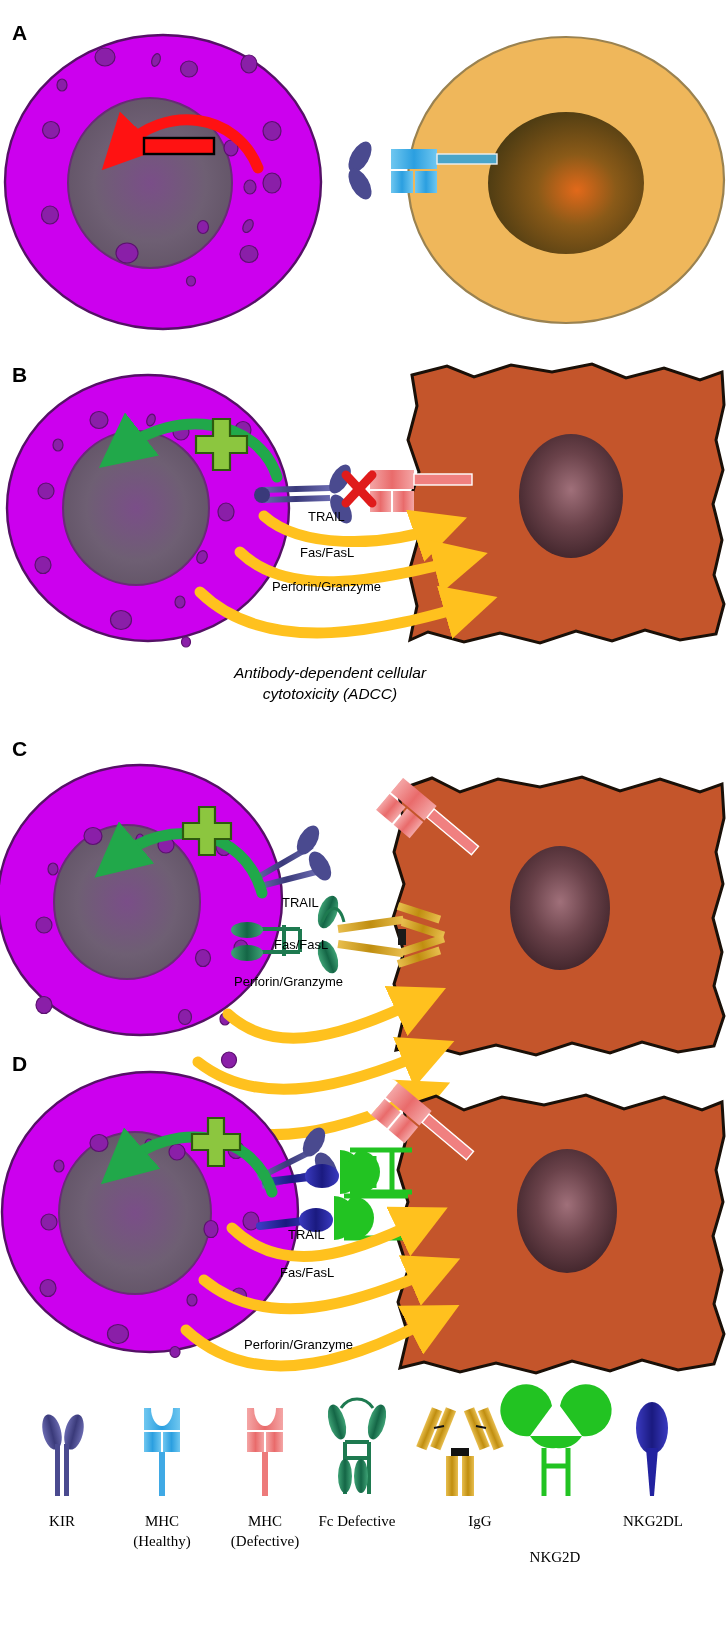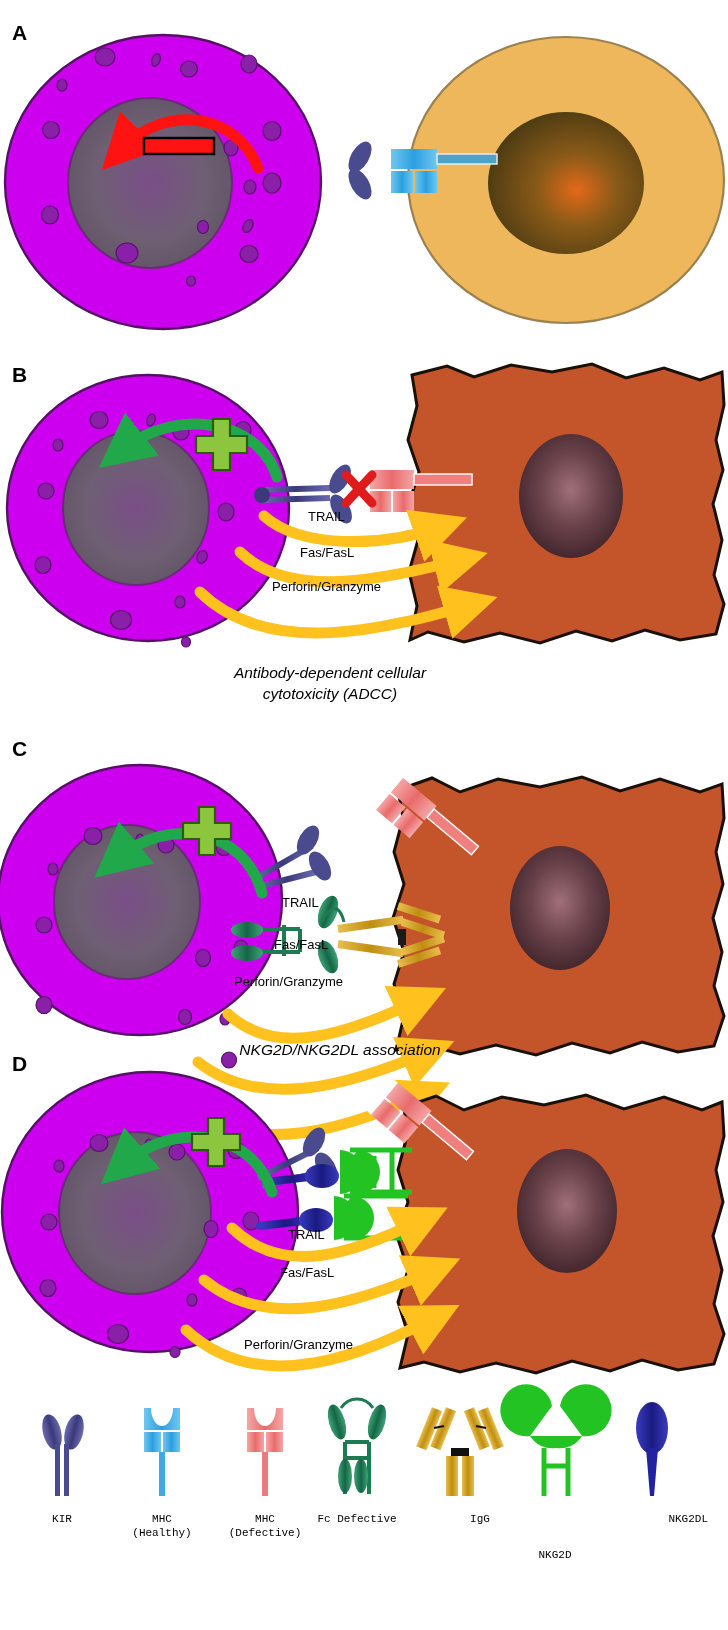--- a/index.html
+++ b/index.html
@@ -38,22 +38,22 @@
   .flow-label {
     position: absolute;
     font-family: "Liberation Sans", sans-serif;
     font-size: 13px;
     color: #000000;
     white-space: nowrap;
     line-height: 1;
   }
   .legend-label {
     position: absolute;
-    font-family: Liberation Mono, monospace;
-    font-size: 11px;
+    font-family: Liberation Serif, serif;
+    font-size: 15px;
     color: #000000;
     text-align: center;
     line-height: 1.3;
     white-space: pre-line;
   }
   svg.layer {
     position: absolute;
     left: 0;
     top: 0;
     width: 728px;
@@ -479,21 +479,20 @@
     </g>
   </svg>
 
   <div class="panel-letter" style="left:12px; top:22px;">A</div>
   <div class="panel-letter" style="left:12px; top:364px;">B</div>
   <div class="panel-letter" style="left:12px; top:738px;">C</div>
   <div class="panel-letter" style="left:12px; top:1053px;">D</div>
 
   <div class="panel-title" style="left:180px; top:663px; width:300px;">Antibody-dependent cellular
 cytotoxicity (ADCC)</div>
-  <div class="panel-title" style="left:180px; top:1040px; width:320px;">NKG2D/NKG2DL association</div>
 
   <div class="flow-label" style="left:308px; top:510px;">TRAIL</div>
   <div class="flow-label" style="left:300px; top:546px;">Fas/FasL</div>
   <div class="flow-label" style="left:272px; top:580px;">Perforin/Granzyme</div>
 
   <div class="flow-label" style="left:282px; top:896px;">TRAIL</div>
   <div class="flow-label" style="left:274px; top:938px;">Fas/FasL</div>
   <div class="flow-label" style="left:234px; top:975px;">Perforin/Granzyme</div>
 
   <div class="flow-label" style="left:288px; top:1228px;">TRAIL</div>
@@ -501,15 +500,15 @@
   <div class="flow-label" style="left:244px; top:1338px;">Perforin/Granzyme</div>
 
   <div class="legend-label" style="left:12px; top:1512px; width:100px;">KIR</div>
   <div class="legend-label" style="left:112px; top:1512px; width:100px;">MHC
 (Healthy)</div>
   <div class="legend-label" style="left:215px; top:1512px; width:100px;">MHC
 (Defective)</div>
   <div class="legend-label" style="left:297px; top:1512px; width:120px;">Fc Defective</div>
   <div class="legend-label" style="left:435px; top:1512px; width:90px;">IgG</div>
   <div class="legend-label" style="left:500px; top:1512px; width:110px;margin-top:36px;">NKG2D</div>
-  <div class="legend-label" style="left:598px; top:1512px; width:110px;text-align:right;">NKG2DL</div>
+  <div class="legend-label" style="left:598px; top:1512px; width:110px;">NKG2DL</div>
 
 </div>
 
 </body></html>

